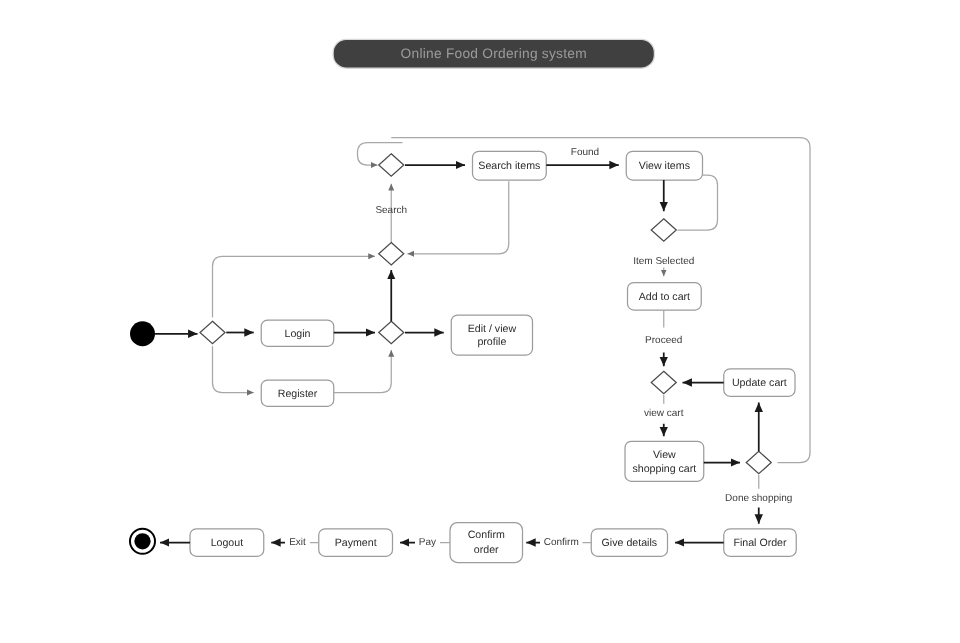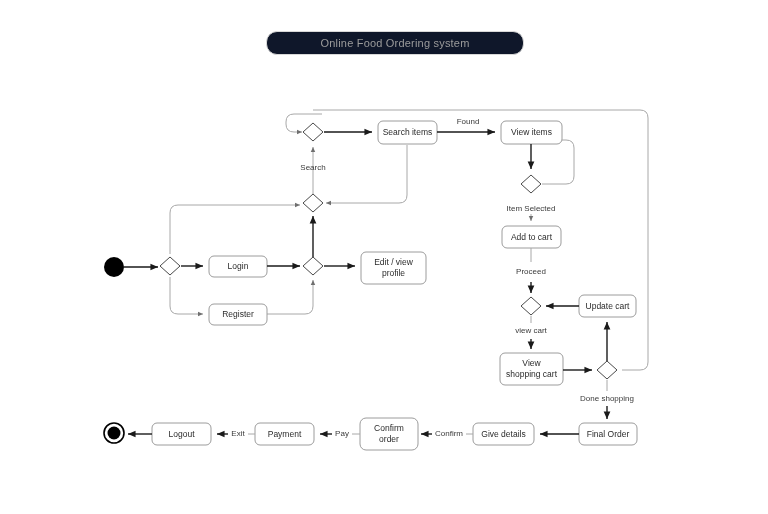--- a/index.html
+++ b/index.html
@@ -23,21 +23,21 @@
     height: 514px;
   }
   .diagram-title-pill {
     position: absolute;
     left: 266px;
     top: 31px;
     width: 256px;
     height: 22px;
     border: 1px solid #d8d8d8;
     border-radius: 11px;
-    background: #0f172a;
+    background: #404040;
     display: flex;
     align-items: center;
     justify-content: center;
   }
   .diagram-title-pill span {
     font-size: 11px;
     color: #9b9b9b;
     letter-spacing: 0.2px;
     white-space: nowrap;
   }

